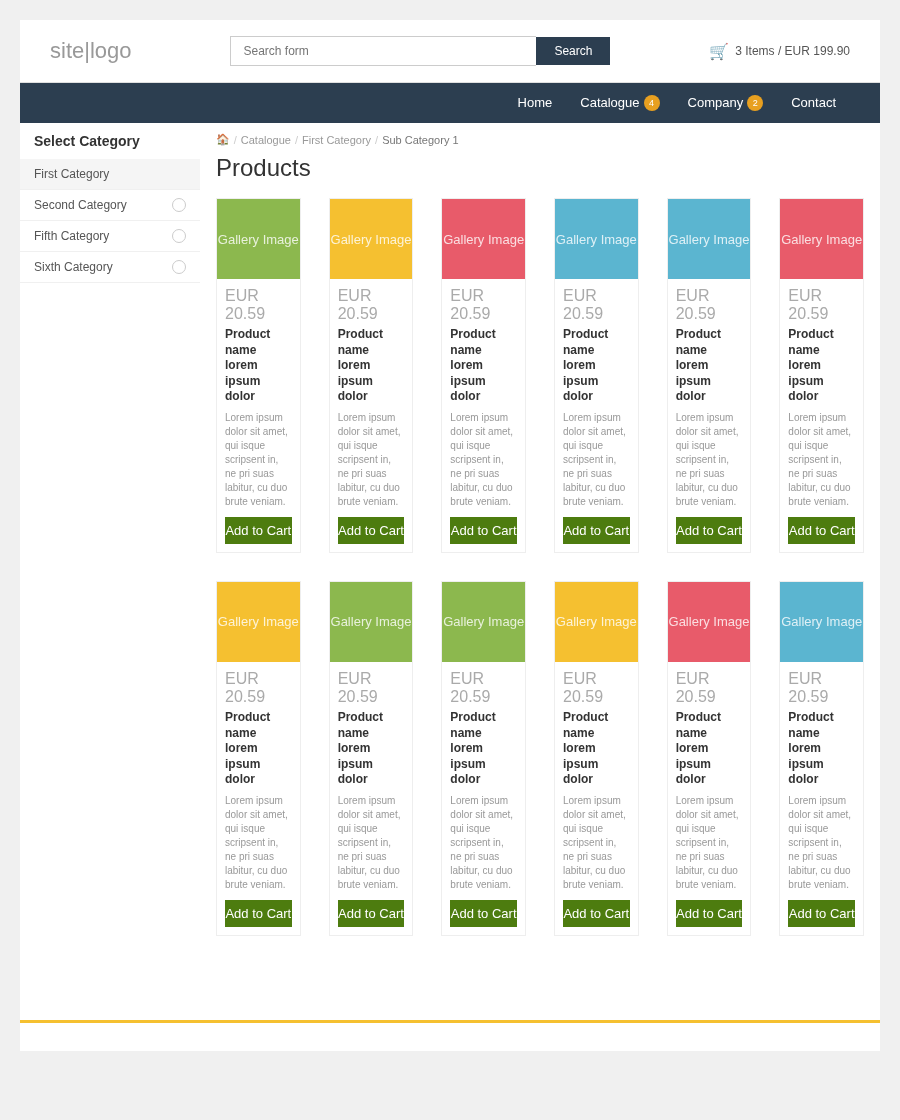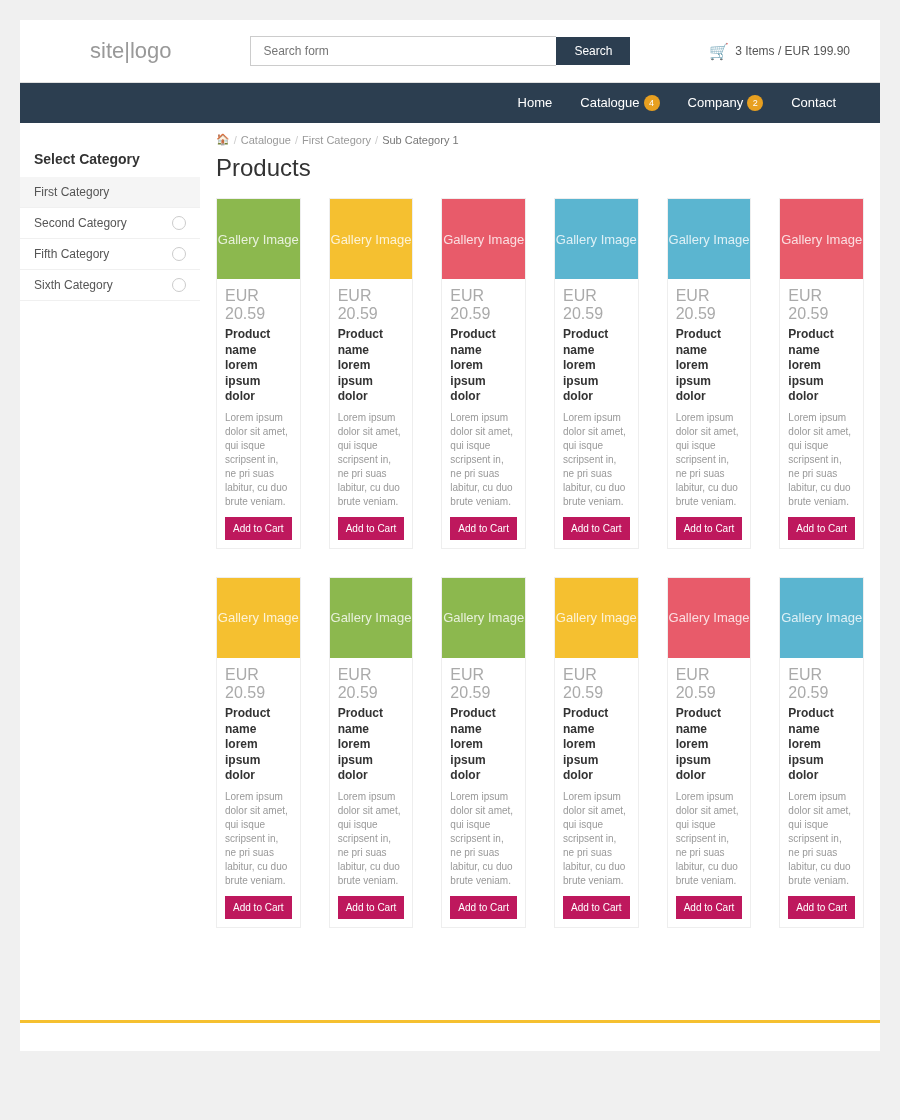--- a/index.html
+++ b/index.html
@@ -7,21 +7,21 @@
 
     
     .top-header {
       background: #fff;
       padding: 12px 30px;
       display: flex;
       align-items: center;
       justify-content: space-between;
       border-bottom: 1px solid #e0e0e0;
     }
-    .logo { font-size: 22px; font-weight: bold; color: #333; margin-left: 40px; }
+    .logo { font-size: 22px; font-weight: bold; color: #333; }
     .logo span { color: #999; font-weight: 300; }
     .search-area { display: flex; align-items: center; gap: 0; flex: 1; max-width: 380px; margin: 4px 40px; }
     .search-area input {
       flex: 1; padding: 7px 12px; border: 1px solid #ccc; border-right: none; font-size: 12px; color: #999; outline: none;
     }
     .search-area button {
       background: #2c3e50; color: #fff; border: none; padding: 7px 18px; cursor: pointer; font-size: 12px;
     }
     .cart-info { display: flex; align-items: center; gap: 6px; font-size: 12px; color: #555; }
     .cart-icon { font-size: 16px; }
@@ -63,21 +63,21 @@
     }
     .banner h1 { color: rgba(255,255,255,0.85); font-size: 36px; font-weight: 300; }
     .banner-dots { display: flex; gap: 8px; margin-top: 16px; }
     .dot { width: 10px; height: 10px; border-radius: 50%; background: rgba(255,255,255,0.5); }
     .dot.active { background: rgba(255,255,255,0.9); }
 
     
     .content-wrapper { display: flex; padding: 0; }
 
     
-    .sidebar { width: 180px; min-width: 180px; padding: 28px 0; }
+    .sidebar { width: 180px; min-width: 180px; padding: 10px 0; }
     .sidebar-title { font-size: 14px; font-weight: bold; color: #333; padding: 0 14px 10px; }
     .sidebar-item {
       display: flex; align-items: center; justify-content: space-between;
       padding: 8px 14px; cursor: pointer; font-size: 12px; color: #555;
       border-bottom: 1px solid #f0f0f0;
     }
     .sidebar-item.active { background: #f5f5f5; }
     .sidebar-dot { width: 14px; height: 14px; border: 1px solid #ccc; border-radius: 50%; background: #fff; }
 
     
@@ -96,22 +96,22 @@
     .product-card { background: #fff; border: 1px solid #eee; }
     .product-image {
       height: 80px; display: flex; align-items: center; justify-content: center;
       color: rgba(255,255,255,0.8); font-size: 13px; font-weight: 300;
     }
     .product-info { padding: 8px; }
     .product-price { color: #aaa; font-size: 16px; margin-bottom: 4px; }
     .product-name { font-size: 12px; font-weight: bold; color: #333; margin-bottom: 6px; line-height: 1.3; }
     .product-desc { font-size: 10px; color: #999; line-height: 1.4; margin-bottom: 8px; }
     .add-to-cart {
-      width: 100%; background: #be185d; color: #fff; border: none; padding: 6px 0;
-      font-size: 10px; cursor: pointer; text-align: center;
+      width: 100%; background: #4d7c0f; color: #fff; border: none; padding: 6px 0;
+      font-size: 13px; cursor: pointer; text-align: center;
     }
 
     
     .footer {
       background: #fff;
       border-top: 3px solid #f5c030;
       padding: 14px 30px;
       display: flex;
       justify-content: space-between;
       align-items: center;

